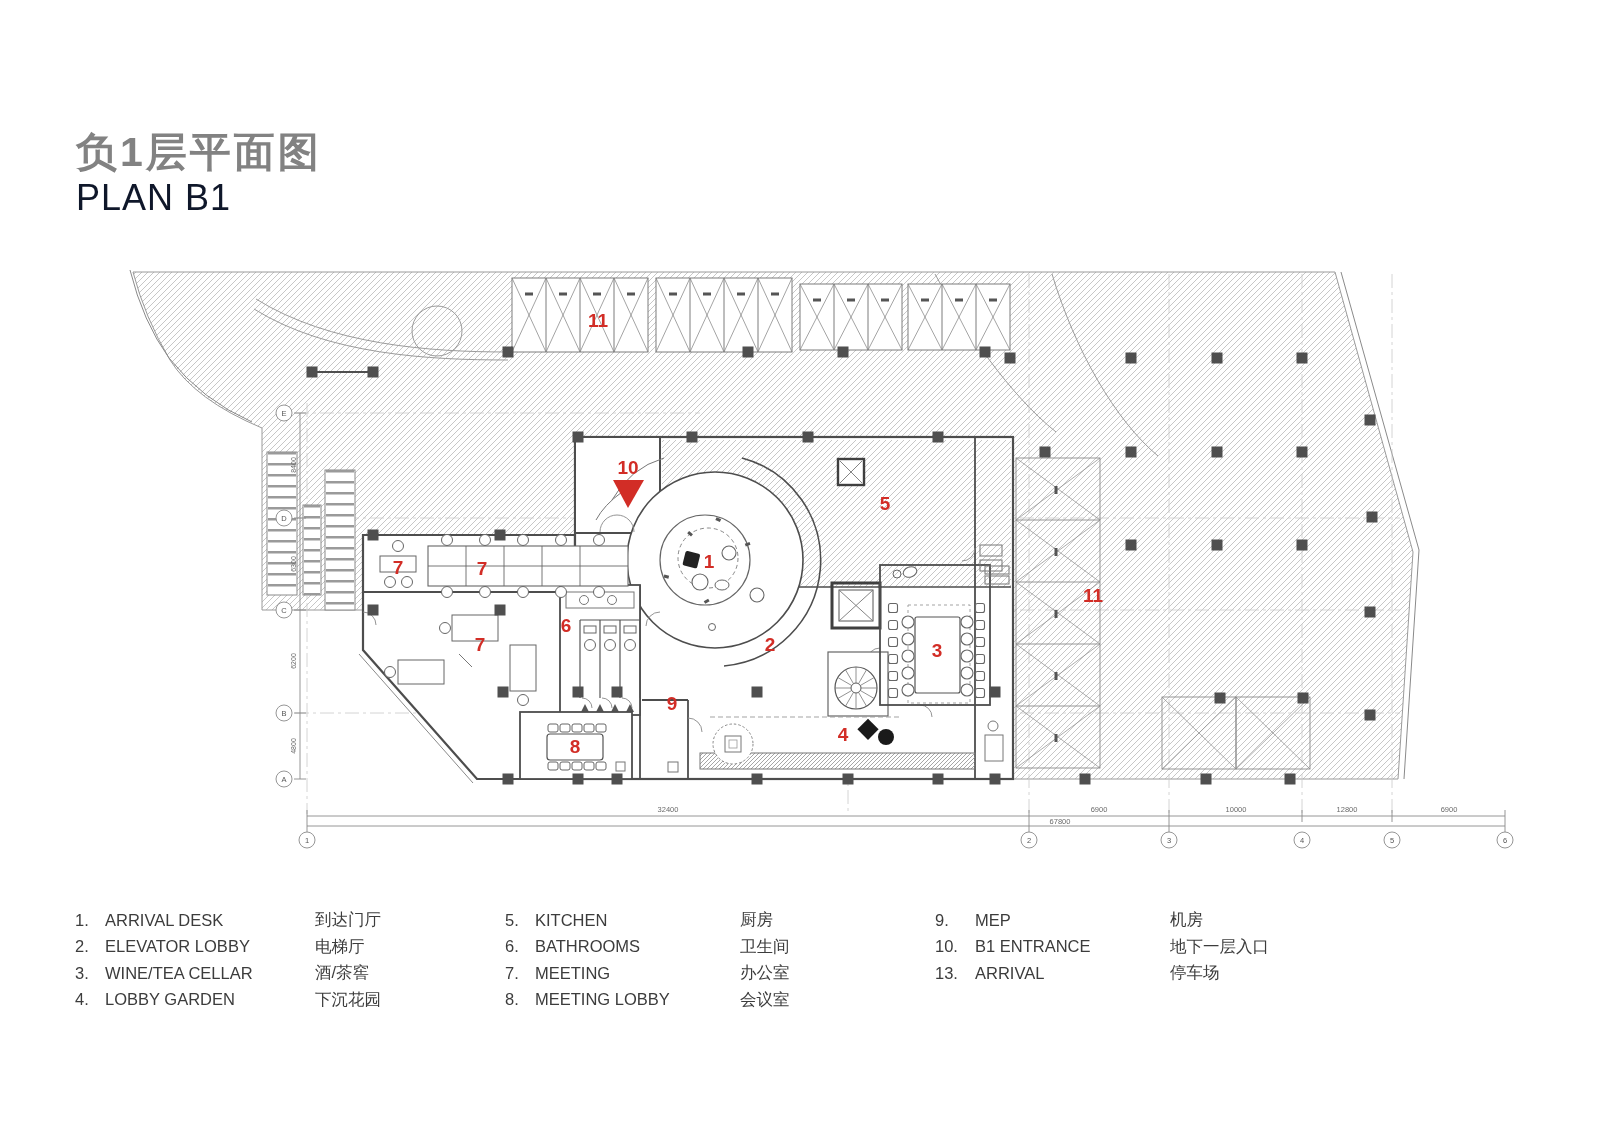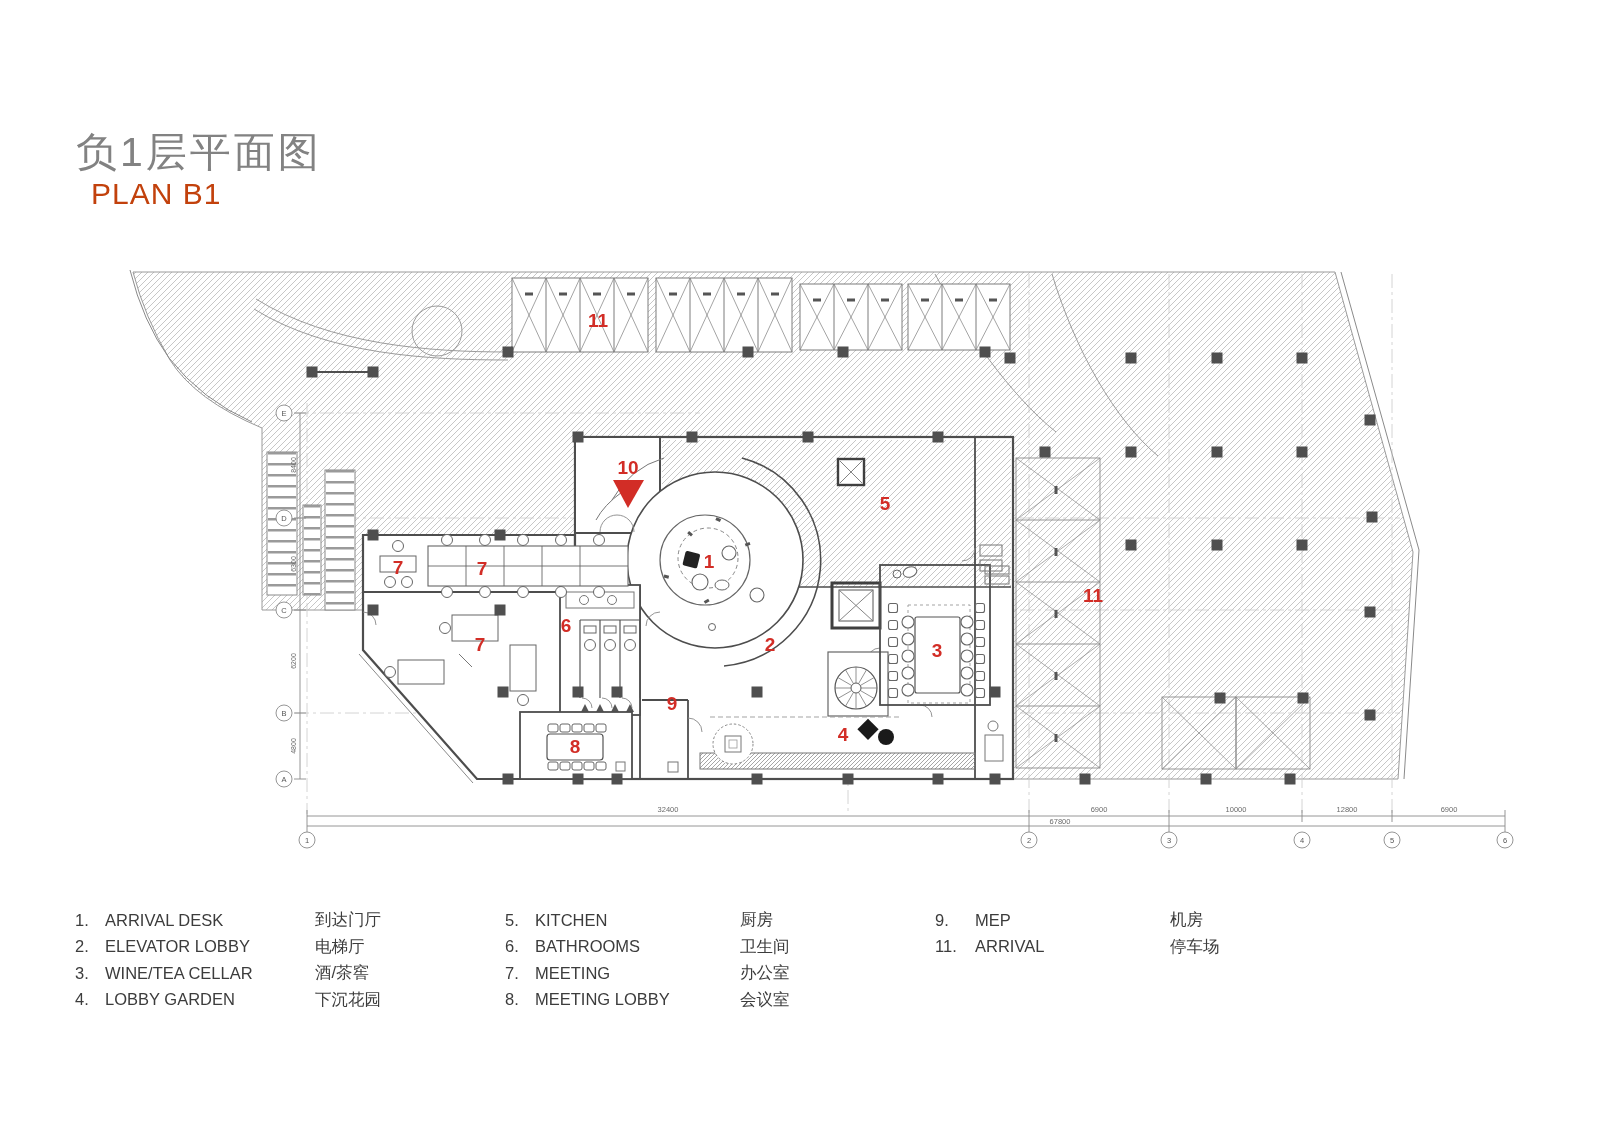--- a/index.html
+++ b/index.html
@@ -1,21 +1,21 @@
 <!DOCTYPE html>
 <html><head>
 <meta charset="utf-8">
 <style>
   html,body{margin:0;padding:0;background:#fff;}
   #page{position:relative;width:1600px;height:1131px;background:#fff;overflow:hidden;
         font-family:"Liberation Sans",sans-serif;}
   
   #titleblock{position:absolute;left:76px;top:132px;}
-  #title-cn{font-size:41px;font-weight:normal;color:#828282;letter-spacing:3px;line-height:1.0;}
-  #title-en{font-size:30px;color:#c2410c;letter-spacing:1px;margin-top:4px;margin-left:15px;}
+  #title-cn{font-size:41px;font-weight:bold;color:#828282;letter-spacing:3px;line-height:1.0;}
+  #title-en{font-size:36px;color:#0f172a;letter-spacing:1px;margin-top:4px;}
   
   .legend-group{position:absolute;top:907px;}
   .legend-row{display:grid;height:26.5px;align-items:center;color:#3c3c3c;font-size:16.5px;}
   .g1 .legend-row{grid-template-columns:30px 210px auto;}
   .g2 .legend-row{grid-template-columns:30px 205px auto;}
   .g3 .legend-row{grid-template-columns:40px 195px auto;}
   .lnum{text-align:left;}
   svg{position:absolute;left:0;top:0;}
   svg text{font-family:"Liberation Sans",sans-serif;}
   .roomnum{font-size:19px;font-weight:bold;fill:#d22d26;text-anchor:middle;}
@@ -435,19 +435,24 @@
     </div>
   </div>
 
   <div class="legend-group g3" style="left:935px;">
     <div class="legend-row">
       <span class="lnum">9.</span>
       <span>MEP</span>
       <span class="lcn">机房</span>
     </div>
     <div class="legend-row">
-      <span class="lnum">11.</span>
+      <span class="lnum">10.</span>
+      <span>B1 ENTRANCE</span>
+      <span class="lcn">地下一层入口</span>
+    </div>
+    <div class="legend-row">
+      <span class="lnum">13.</span>
       <span>ARRIVAL</span>
       <span class="lcn">停车场</span>
     </div>
   </div>
 
 </div>
 
 </body></html>

